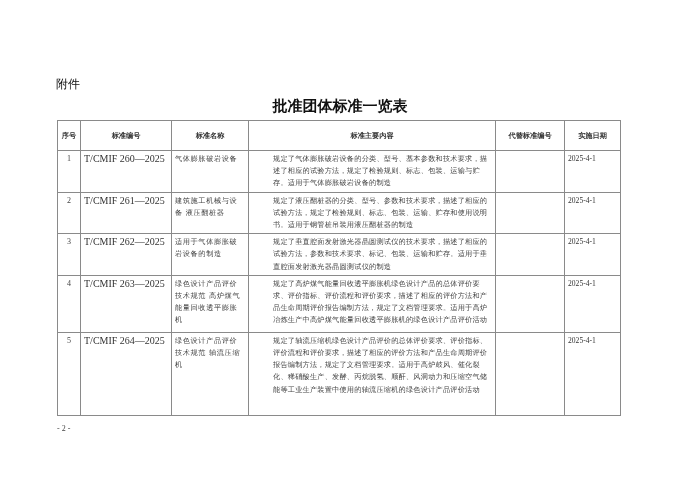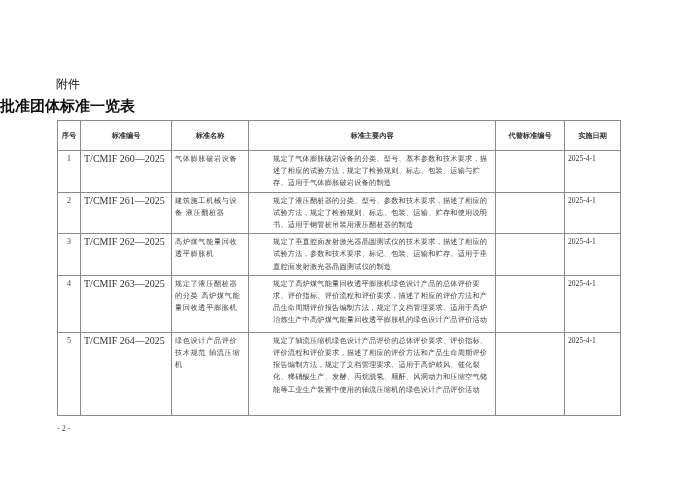--- a/index.html
+++ b/index.html
@@ -5,21 +5,21 @@
   html, body { margin: 0; padding: 0; }
   body {
     width: 680px; height: 481px; background: #ffffff; position: relative; overflow: hidden;
     font-family: "DejaVu Serif", "Liberation Serif", serif; color: #222;
   }
   .attach {
     position: absolute; left: 56px; top: 76px; font-size: 12px; font-weight: normal;
     font-family: "DejaVu Sans", sans-serif; color: #111;
   }
   .title {
-    position: absolute; left: 0; width: 680px; top: 97px; 
+    position: absolute; left: 0; width: 680px; top: 97px; text-align: center;
     font-size: 15px; font-weight: bold; color: #111; font-family: "DejaVu Serif", serif;
   }
   table {
     position: absolute; left: 57px; top: 120px; width: 563px;
     border-collapse: collapse; table-layout: fixed;
   }
   td, th {
     border: 1px solid #8a8a8a; vertical-align: top; padding: 2px 3px;
     font-size: 7.2px; line-height: 12.2px; color: #444;
   }
@@ -76,29 +76,29 @@
       <td class="num">2</td>
       <td class="code">T/CMIF 261—2025</td>
       <td class="name">建筑施工机械与设备 液压翻桩器</td>
       <td class="content">规定了液压翻桩器的分类、型号、参数和技术要求，描述了相应的试验方法，规定了检验规则、标志、包装、运输、贮存和使用说明书。适用于钢管桩吊装用液压翻桩器的制造</td>
       <td></td>
       <td class="date">2025-4-1</td>
     </tr>
     <tr style="height:37px">
       <td class="num">3</td>
       <td class="code">T/CMIF 262—2025</td>
-      <td class="name">高炉煤气能量回收透平膨胀机</td>
+      <td class="name">适用于气体膨胀破岩设备的制造</td>
       <td class="content">规定了垂直腔面发射激光器晶圆测试仪的技术要求，描述了相应的试验方法，参数和技术要求、标记、包装、运输和贮存。适用于垂直腔面发射激光器晶圆测试仪的制造</td>
       <td></td>
       <td class="date">2025-4-1</td>
     </tr>
     <tr style="height:57px">
       <td class="num">4</td>
       <td class="code">T/CMIF 263—2025</td>
-      <td class="name">规定了液压翻桩器的分类 高炉煤气能量回收透平膨胀机</td>
+      <td class="name">绿色设计产品评价技术规范 高炉煤气能量回收透平膨胀机</td>
       <td class="content">规定了高炉煤气能量回收透平膨胀机绿色设计产品的总体评价要求、评价指标、评价流程和评价要求，描述了相应的评价方法和产品生命周期评价报告编制方法，规定了文档管理要求。适用于高炉冶炼生产中高炉煤气能量回收透平膨胀机的绿色设计产品评价活动</td>
       <td></td>
       <td class="date">2025-4-1</td>
     </tr>
     <tr style="height:83px">
       <td class="num">5</td>
       <td class="code">T/CMIF 264—2025</td>
       <td class="name">绿色设计产品评价技术规范 轴流压缩机</td>
       <td class="content">规定了轴流压缩机绿色设计产品评价的总体评价要求、评价指标、评价流程和评价要求，描述了相应的评价方法和产品生命周期评价报告编制方法，规定了文档管理要求。适用于高炉鼓风、催化裂化、稀硝酸生产、发酵、丙烷脱氢、顺酐、风洞动力和压缩空气储能等工业生产装置中使用的轴流压缩机的绿色设计产品评价活动</td>
       <td></td>

